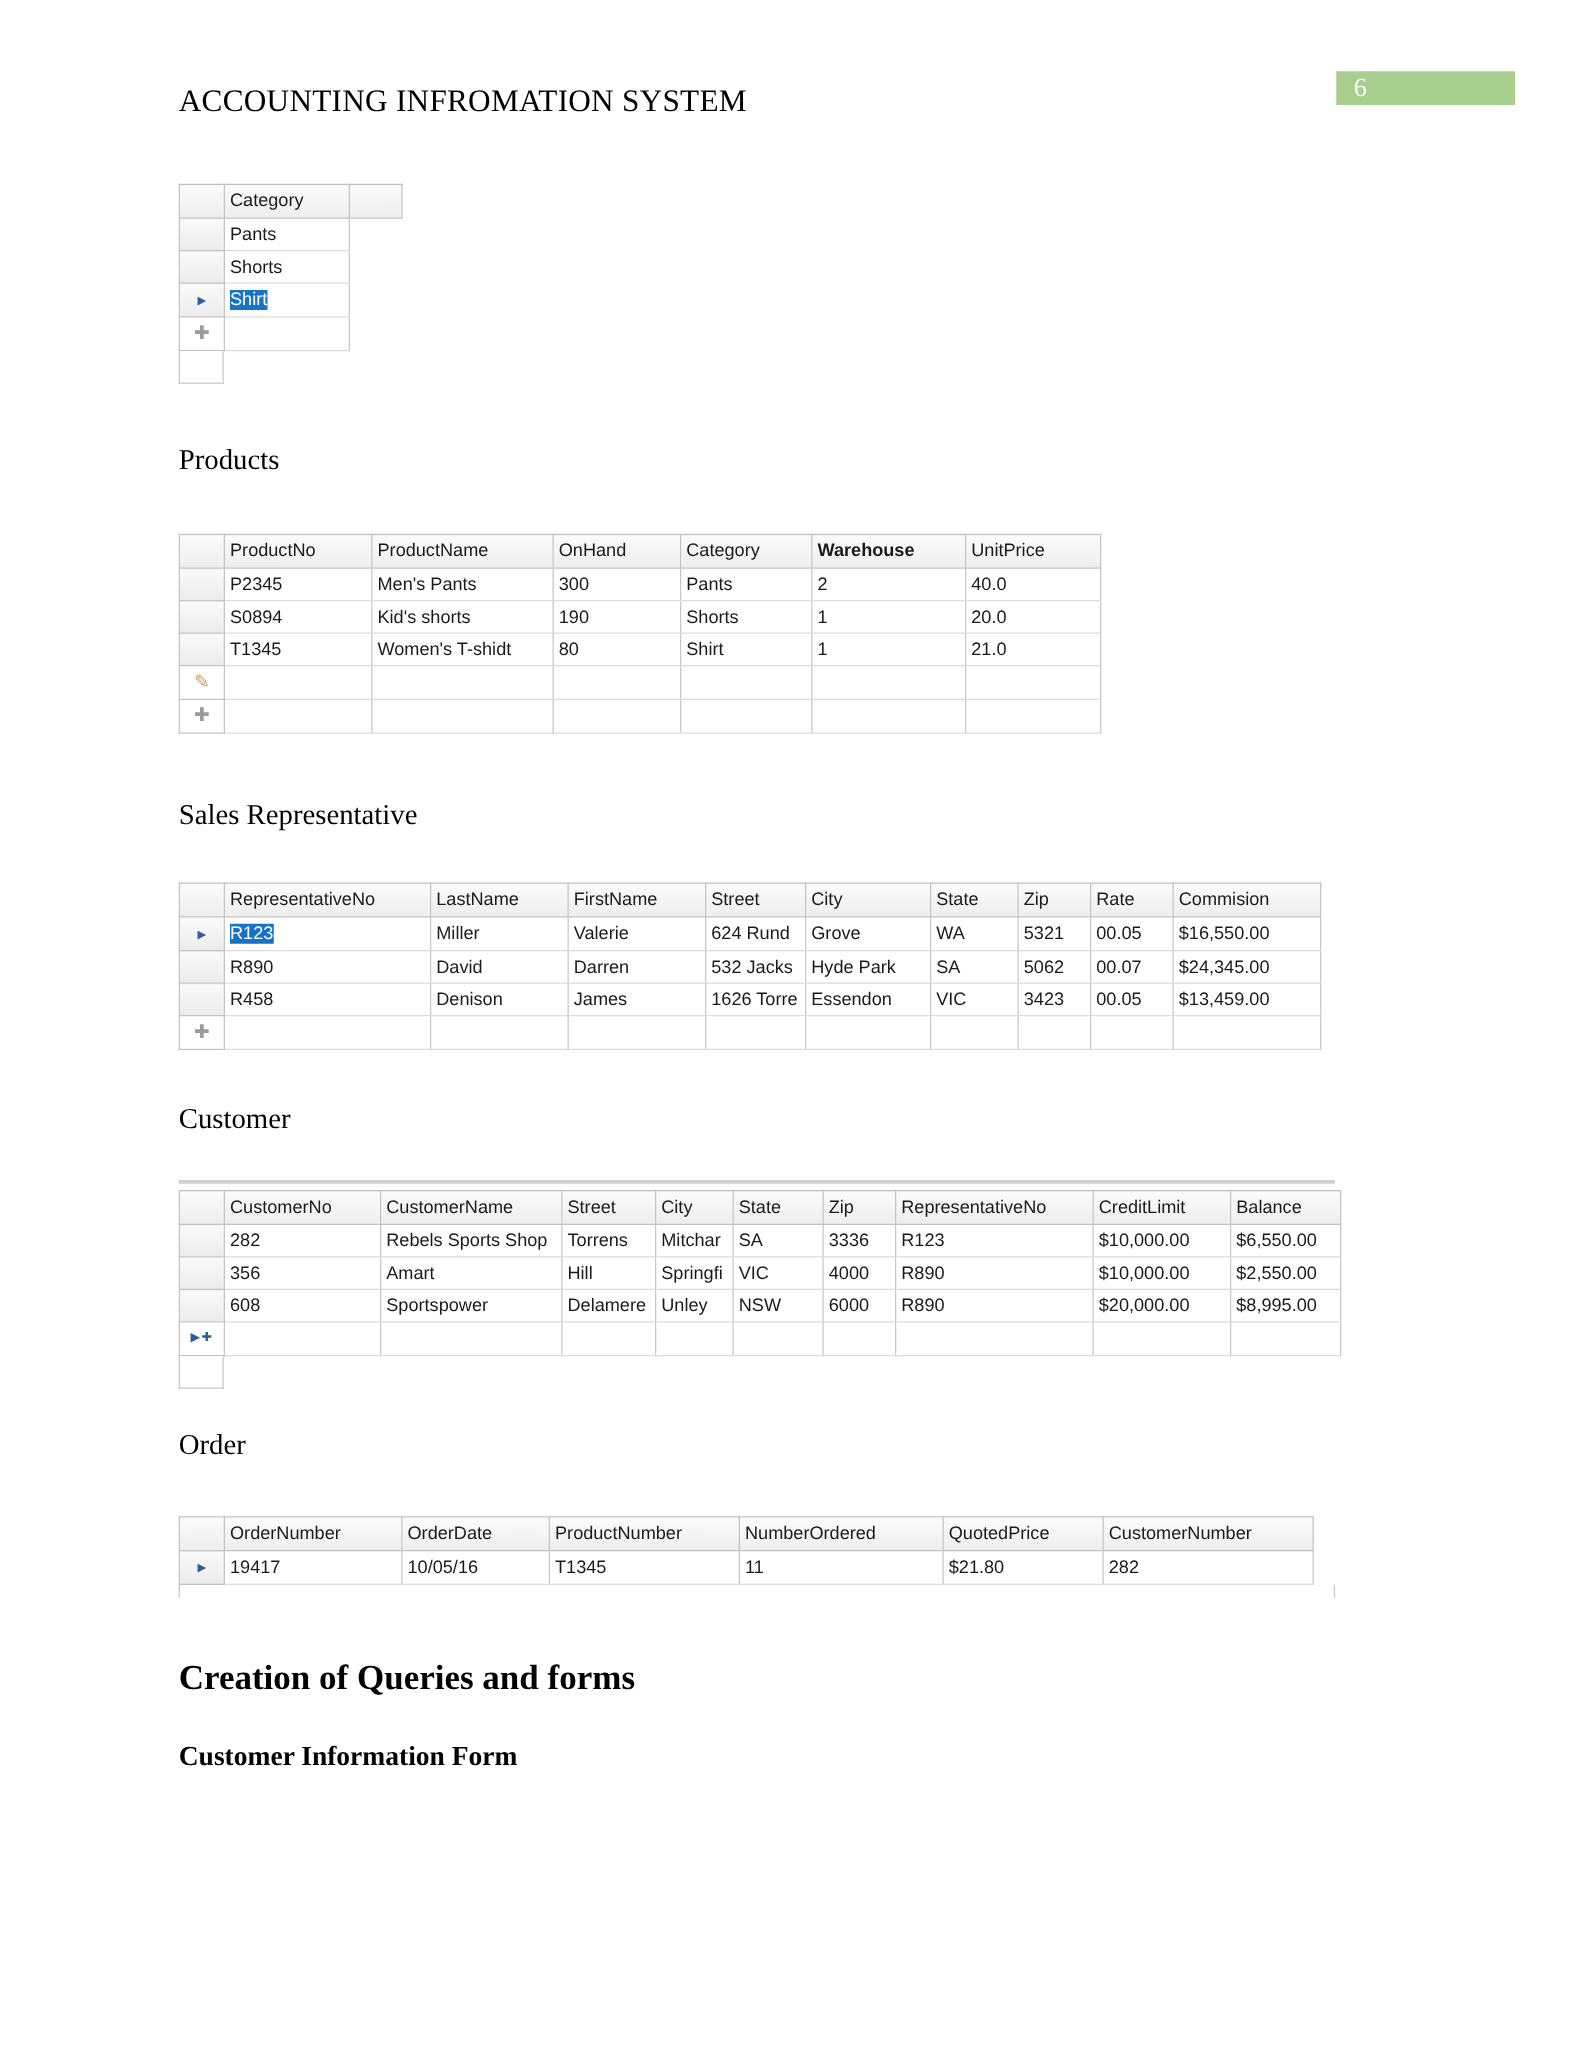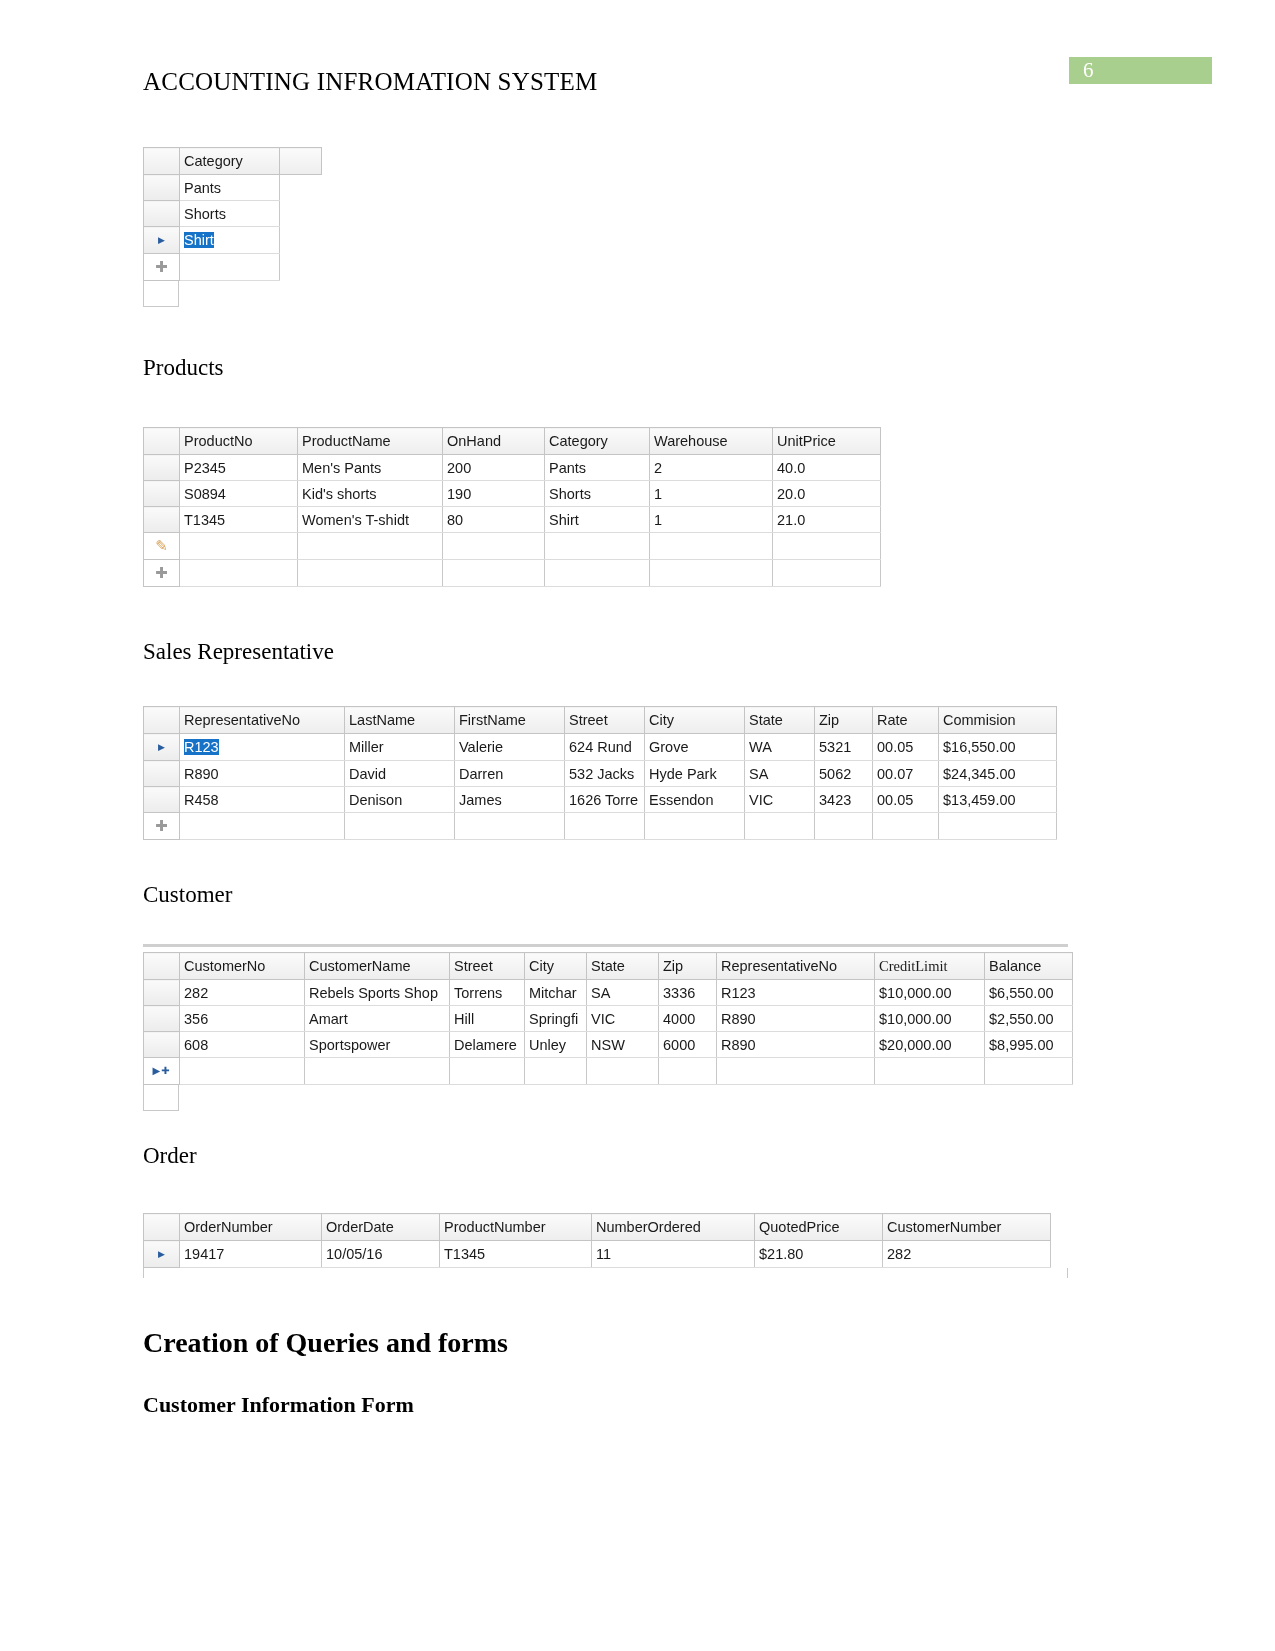--- a/index.html
+++ b/index.html
@@ -200,30 +200,30 @@
 
   <div class="grid" id="products-grid" style="left:143px; top:427px;">
       <table style="table-layout: fixed;">
         <thead>
           <tr>
             <th class="sel-col" style="width: 36px;"></th>
             <th style="width: 118px;">ProductNo</th>
             <th style="width: 145px;">ProductName</th>
             <th style="width: 102px;">OnHand</th>
             <th style="width: 105px;">Category</th>
-            <th style="width: 123px;">Warehouse</th>
+            <th style="width: 123px; font-weight: bold;">Warehouse</th>
             <th style="width: 108px;">UnitPrice</th>
           </tr>
         </thead>
         <tbody>
           <tr>
             <td class="sel-col"></td>
             <td style="width: 118px;">P2345</td>
             <td style="width: 145px;">Men's Pants</td>
-            <td style="width: 102px;">200</td>
+            <td style="width: 102px;">300</td>
             <td style="width: 105px;">Pants</td>
             <td style="width: 123px;">2</td>
             <td style="width: 108px;">40.0</td>
           </tr>
           <tr>
             <td class="sel-col"></td>
             <td style="width: 118px;">S0894</td>
             <td style="width: 145px;">Kid's shorts</td>
             <td style="width: 102px;">190</td>
             <td style="width: 105px;">Shorts</td>
@@ -339,21 +339,21 @@
         <thead>
           <tr>
             <th class="sel-col" style="width: 36px;"></th>
             <th style="width: 125px;">CustomerNo</th>
             <th style="width: 145px;">CustomerName</th>
             <th style="width: 75px;">Street</th>
             <th style="width: 62px;">City</th>
             <th style="width: 72px;">State</th>
             <th style="width: 58px;">Zip</th>
             <th style="width: 158px;">RepresentativeNo</th>
-            <th style="width: 110px; font-family: Liberation Serif, serif;">CreditLimit</th>
+            <th style="width: 110px;">CreditLimit</th>
             <th style="width: 88px; margin-left: 16px;">Balance</th>
           </tr>
         </thead>
         <tbody>
           <tr>
             <td class="sel-col"></td>
             <td style="width: 125px;">282</td>
             <td style="width: 145px;">Rebels Sports Shop</td>
             <td style="width: 75px;">Torrens</td>
             <td style="width: 62px;">Mitchar</td>

